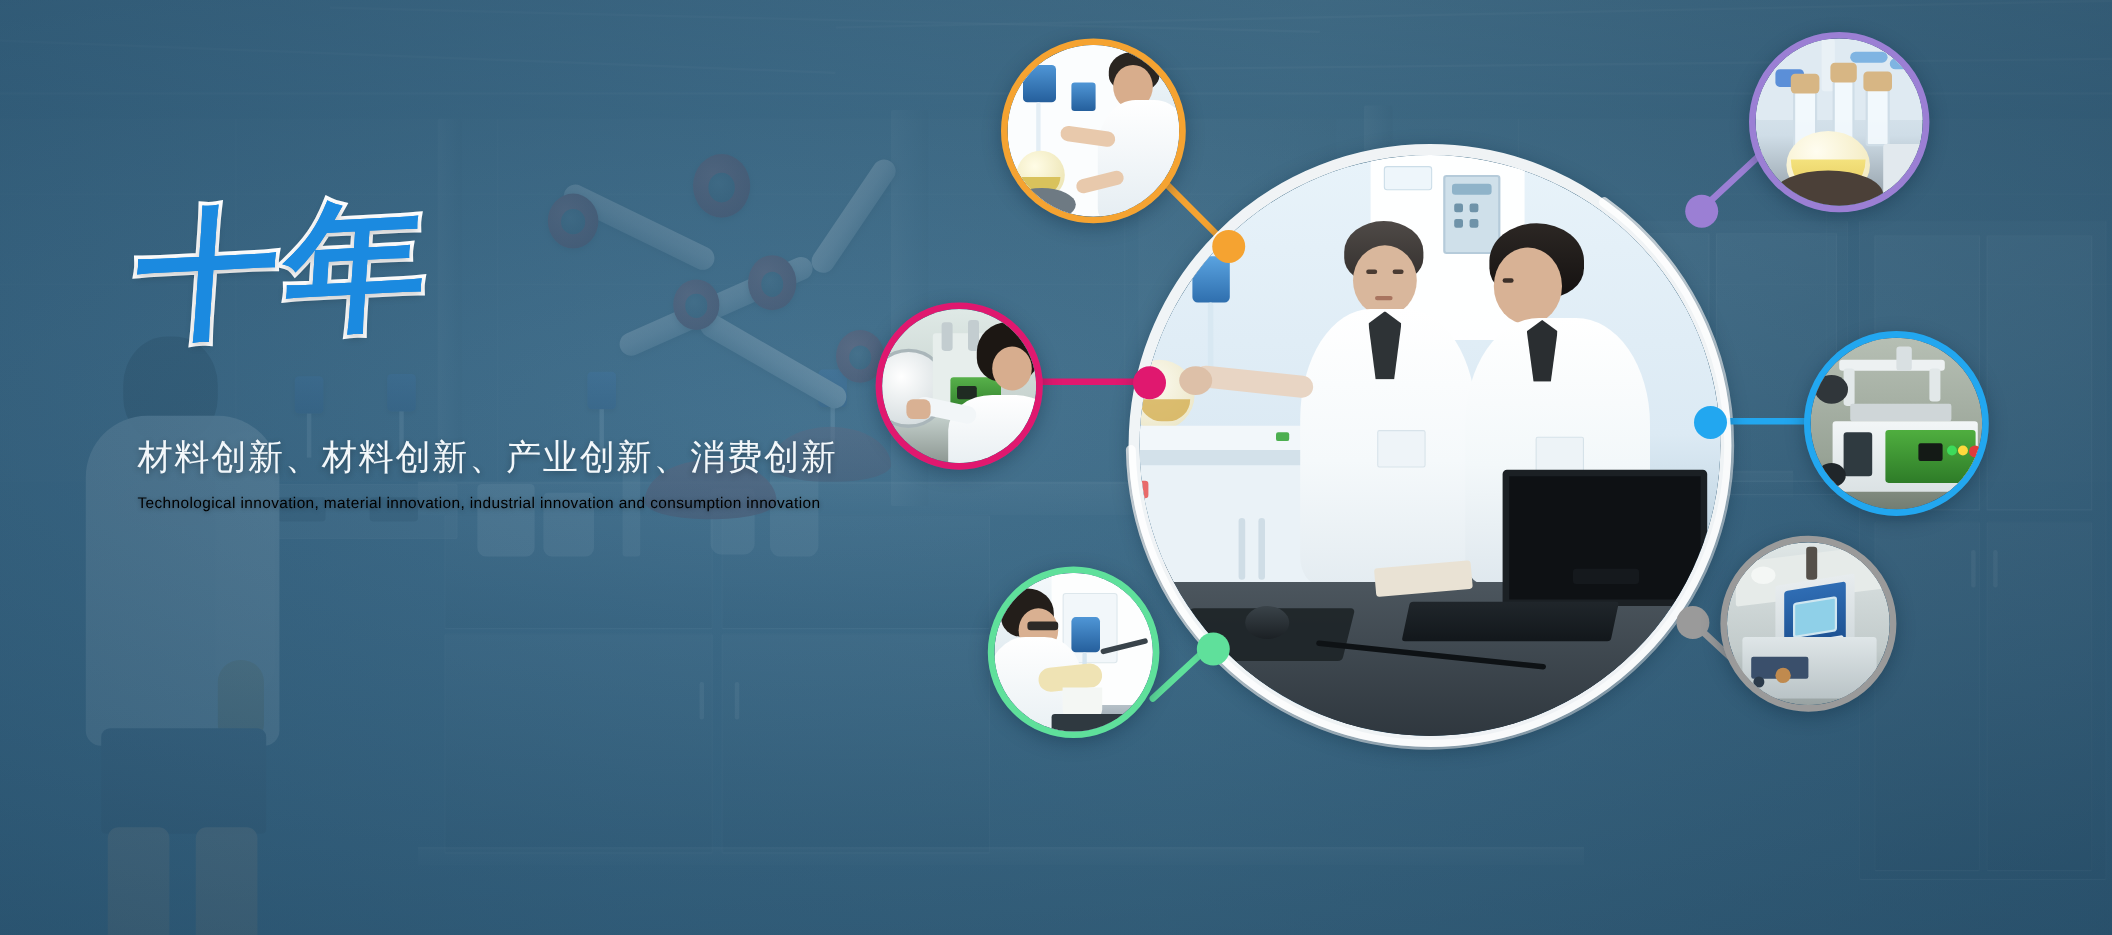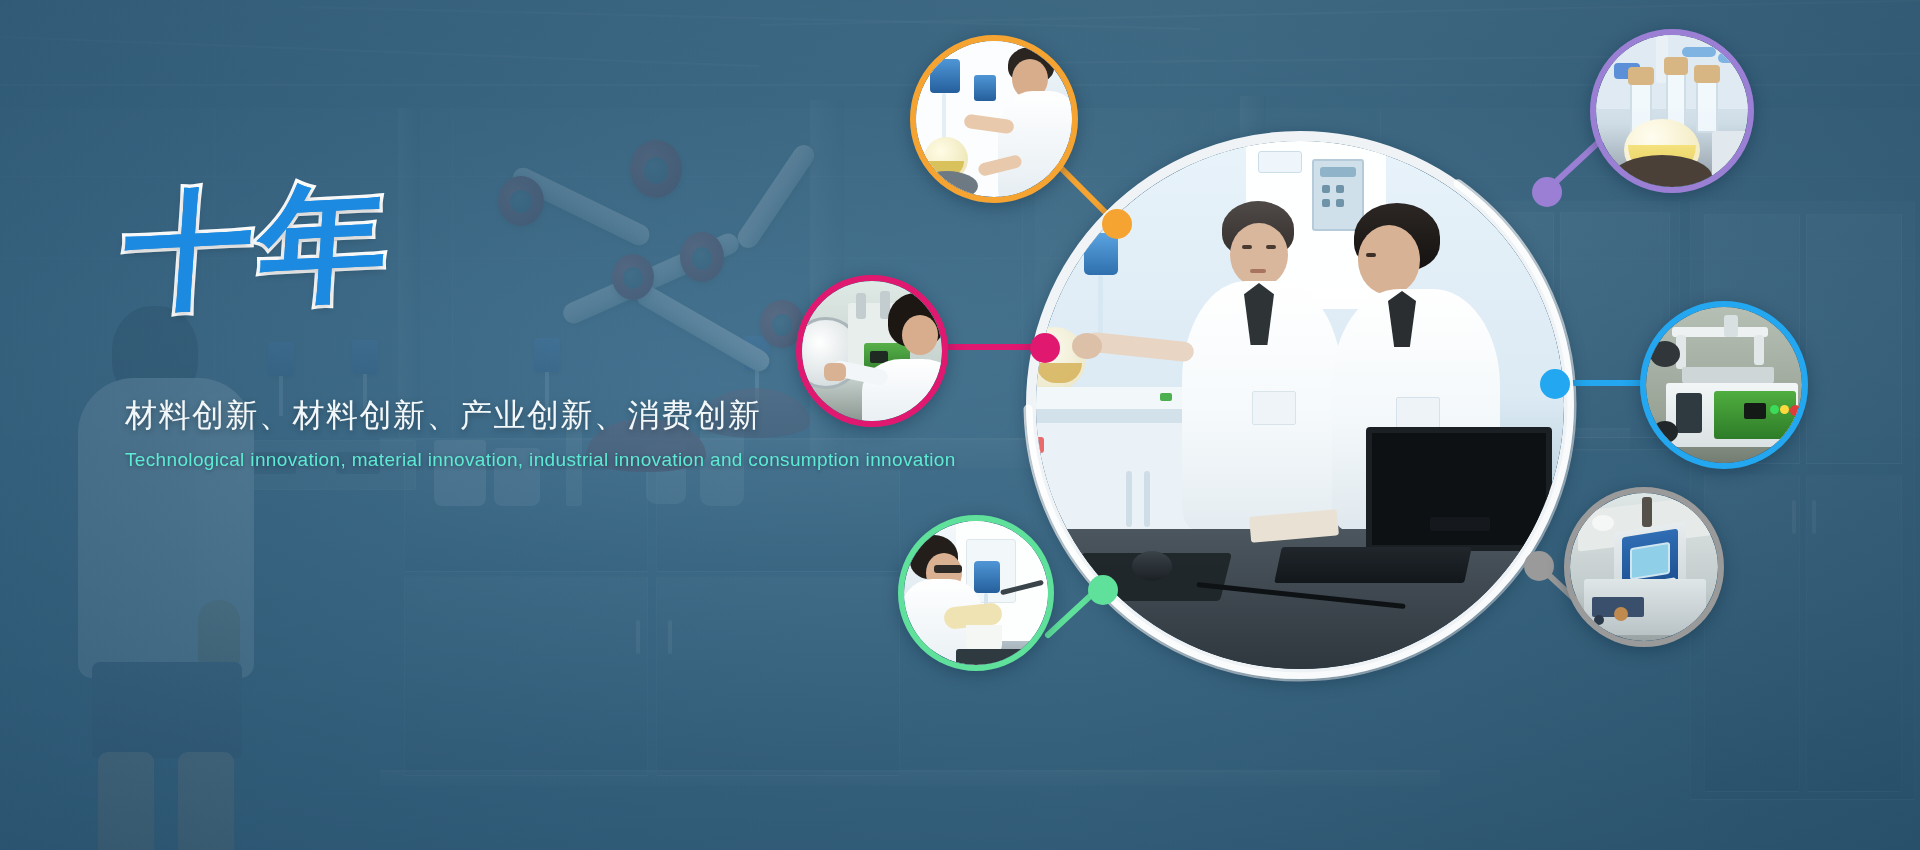--- a/index.html
+++ b/index.html
@@ -184,21 +184,21 @@
     white-space:nowrap;
   }
   .sub-cn {
     margin-top:38px;
     font-size:32px; color:#f2f7fa; letter-spacing:1.5px;
     text-shadow:0 2px 6px rgba(0,0,0,.32);
     white-space:nowrap;
   }
   .sub-en {
     margin-top:11px;
-    font-size:19px; color:#5eead4; letter-spacing:.35px;
+    font-size:14px; color:#000000; letter-spacing:.35px;
     text-shadow:0 1px 4px rgba(0,0,0,.35);
     white-space:nowrap;
   }
 
   
   .graphic { position:absolute; left:990px; top:95px; width:620px; height:620px; }
   .graphic svg { position:absolute; left:0; top:0; overflow:visible; }
 
   .node {
     position:absolute; border-radius:50%;

